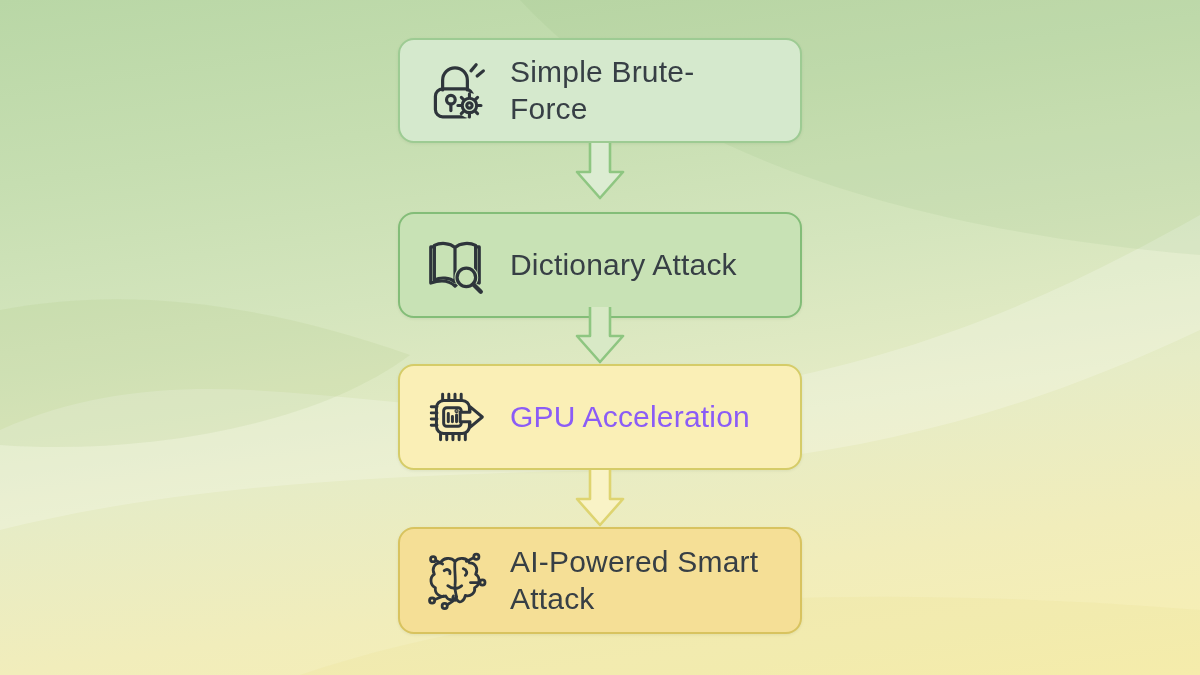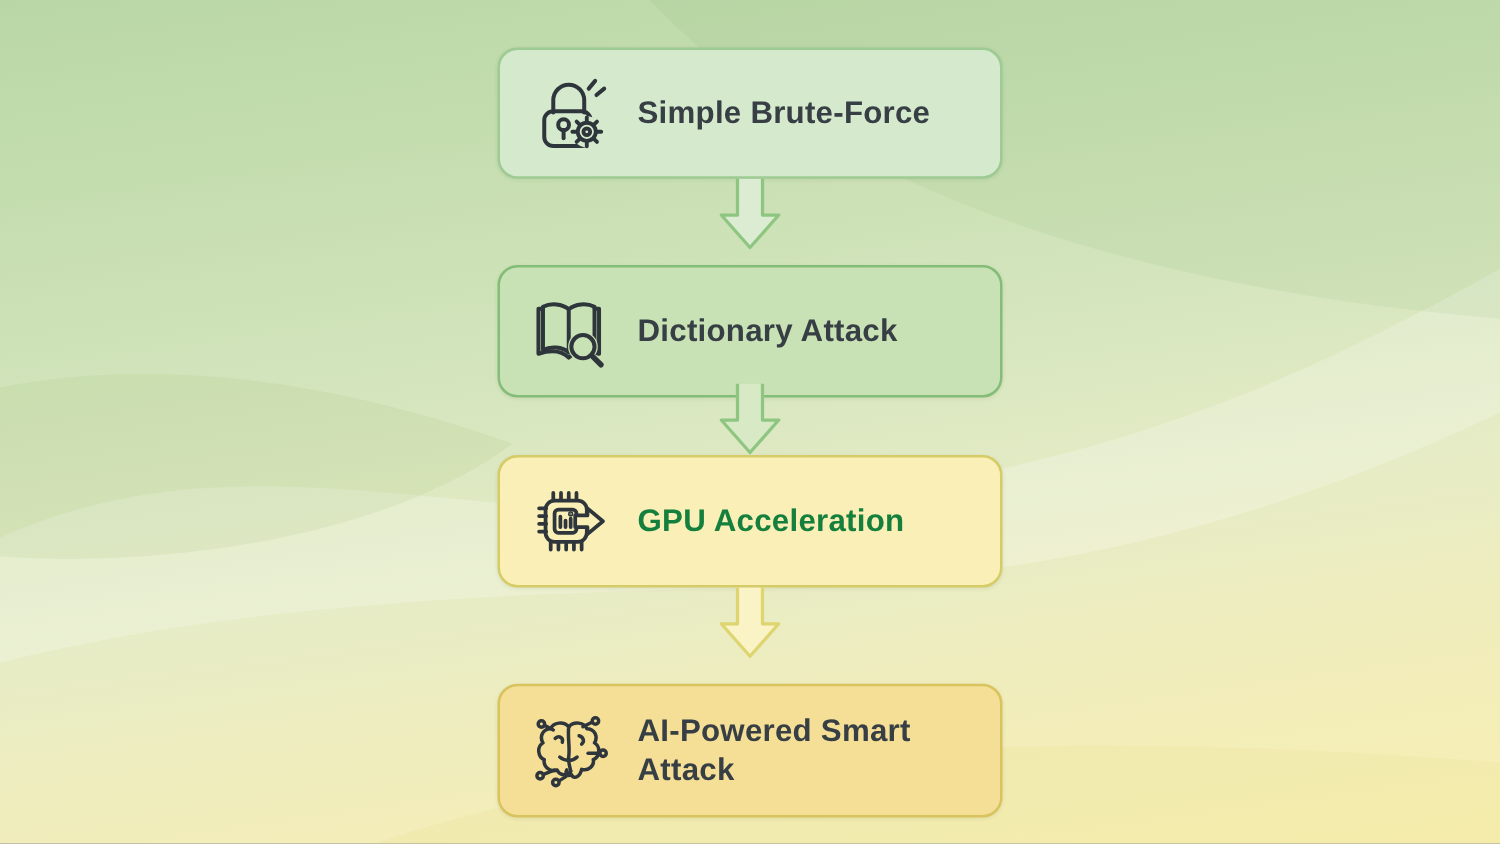--- a/index.html
+++ b/index.html
@@ -12,21 +12,21 @@
   .step{
     position:absolute;left:398px;width:404px;height:105px;
     border:2.5px solid;border-radius:16px;
     display:flex;align-items:center;box-sizing:border-box;
     box-shadow:0 1px 3px rgba(80,100,60,.10);
   }
   .step-icon{flex:0 0 auto;margin-left:22px;width:66px;height:66px;display:flex;align-items:center;justify-content:center;}
   .step-icon svg{width:66px;height:66px;}
   .step-label{
     margin-left:22px;max-width:252px;
-    font-size:25px;font-weight:700;line-height:1.22;color:#373f45;letter-spacing:.2px;
+    font-size:30px;font-weight:400;line-height:1.22;color:#373f45;letter-spacing:.2px;
   }
   .connector{position:absolute;left:574px;width:52px;height:57px;}
   .icon-stroke{stroke:#2e353b;fill:none;stroke-linecap:round;stroke-linejoin:round;}
 </style>
 </head>
 <body>
 
 <div class="stage">
 
   <svg class="bg-waves" viewBox="0 0 1200 675" preserveAspectRatio="none">
@@ -91,28 +91,28 @@
           <path d="M18 48.5 V54 M24 48.5 V54 M30 48.5 V54 M36 48.5 V54 M42 48.5 V54"></path>
           <path d="M14.5 22 H9 M14.5 28 H9 M14.5 34 H9 M14.5 40 H9"></path>
           <rect x="14" y="16" width="32" height="32" rx="7"></rect>
           <rect x="21" y="23" width="17" height="18" rx="3"></rect>
           <path d="M25.5 28.5 V36.5 M29.5 31.5 V36.5 M33.5 30 V36.5"></path>
           <circle cx="33.5" cy="26.3" r="0.6" fill="#2e353b"></circle>
         </g>
         <path d="M37 27.5 H46.5 V22 L58.5 32 L46.5 42 V36.5 H37 Z" stroke="#2e353b" stroke-width="2.9" stroke-linejoin="round" style="fill: rgb(250, 239, 182);"></path>
       </svg>
     </span>
-    <span class="step-label" style="color: #15803d;">GPU Acceleration</span>
+    <span class="step-label" style="color: #8b5cf6;">GPU Acceleration</span>
   </div>
 
   <svg class="connector" style="top:470px;" viewBox="0 0 52 57">
     <path d="M16 0 V29 H3 L26 55 L49 29 H36 V0" stroke-width="2.6" stroke-linejoin="round" stroke-linecap="round" style="fill: rgb(249, 243, 198); stroke: rgb(222, 212, 112);"></path>
   </svg>
 
-  <div class="step" style="top: 527px; height: 107px; background-color: rgb(245, 223, 150); border-color: rgb(216, 195, 95); margin-top: 20px;">
+  <div class="step" style="top: 527px; height: 107px; background-color: rgb(245, 223, 150); border-color: rgb(216, 195, 95);">
     <span class="step-icon">
       <svg viewBox="0 0 64 64">
         <g class="icon-stroke" stroke-width="2.7">
           <path d="M20 15.5 L13.5 12"></path>
             <circle cx="10.8" cy="10.8" r="2.5"></circle>
           <path d="M43 13 L50 9.5"></path>
             <circle cx="52.7" cy="8.5" r="2.5"></circle>
           <path d="M47 33.5 L56 33.5"></path>
             <circle cx="58.6" cy="33.5" r="2.5"></circle>
           <path d="M21 46.5 L12.5 50"></path>

